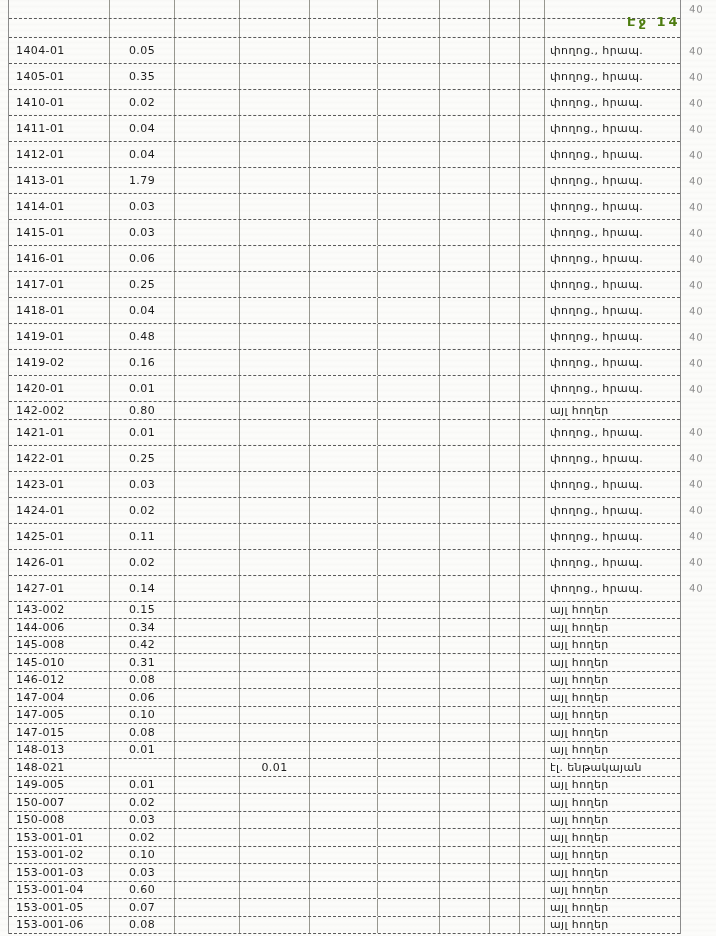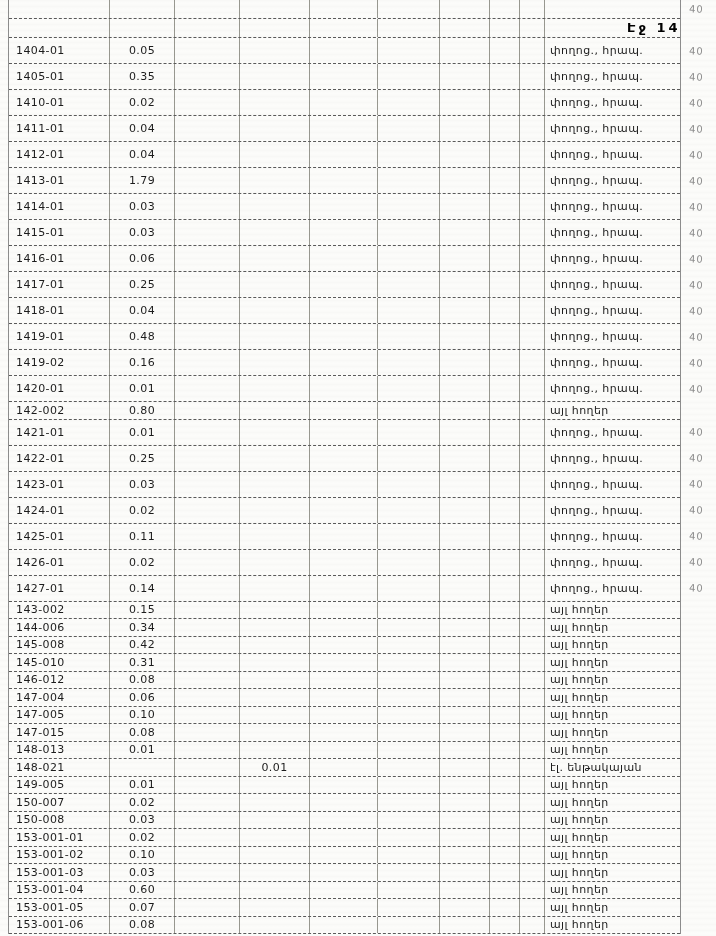--- a/index.html
+++ b/index.html
@@ -20,26 +20,26 @@
     pointer-events: none;
     background: repeating-linear-gradient(
       0deg,
       rgba(0,0,0,0.012) 0px,
       rgba(0,0,0,0) 3px,
       rgba(0,0,0,0.018) 6px
     );
   }
   .page-label {
     position: absolute;
-    top: 20px;
+    top: 14px;
     left: 627px;
     font-size: 13px;
     font-weight: bold;
     letter-spacing: 3px;
-    color: #000000;
+    color: #4d7c0f;
     z-index: 5;
     white-space: nowrap;
   }
   .doc-table {
     position: absolute;
     left: 8px;
     top: 0;
     width: 673px;
     border-left: 1px solid #8d8d8d;
     border-right: 1px solid #8d8d8d;

